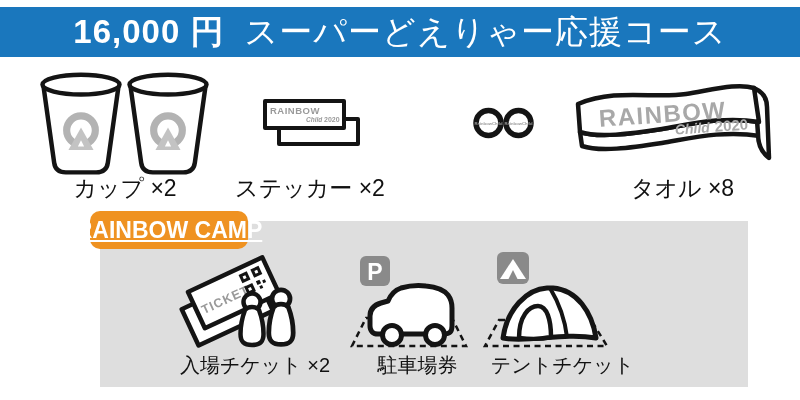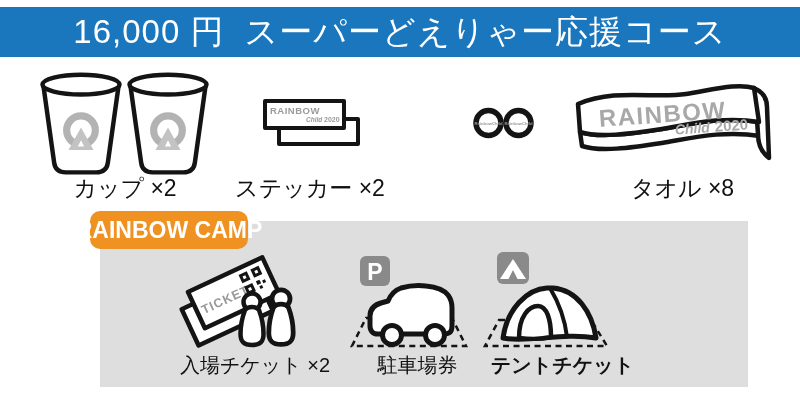--- a/index.html
+++ b/index.html
@@ -9,21 +9,21 @@
     position:relative; width:800px; height:400px;
     background:#ffffff; overflow:hidden;
   }
   
   .banner {
     position:absolute; left:0; top:7px; width:800px; height:50px;
     background:#1a77bd; color:#fff;
     display:flex; align-items:center; justify-content:center;
     font-size:33px; font-weight:400; letter-spacing:1px; white-space:nowrap;
   }
-  .banner .price { margin-right:20px; }
+  .banner .price { margin-right:20px;font-weight:bold; }
   
   .item-label {
     position:absolute; top:174px; height:28px;
     font-size:23px; font-weight:400; color:#111;
     text-align:center; white-space:nowrap; line-height:28px;
   }
   #lbl-cups     { left:30px;  width:190px; }
   #lbl-stickers { left:235px; width:150px; }
   #lbl-badges   { left:430px; width:135px; }
   #lbl-towel    { left:600px; width:165px; }
@@ -38,32 +38,33 @@
   .camp-box {
     position:absolute; left:100px; top:221px; width:648px; height:166px;
     background:#dedede;
   }
   .camp-badge {
     position:absolute; left:90px; top:211px; width:158px; height:38px;
     background:#ef9221; border-radius:10px;
     display:flex; align-items:center; justify-content:center;
     color:#fff; font-size:23px; font-weight:bold; letter-spacing:0px;
     white-space:nowrap;
+    text-decoration:underline;
   }
   #entrance-icon { left:168px; top:246px; }
   #parking-icon  { left:348px; top:248px; }
   #tent-icon     { left:483px; top:248px; }
   .camp-label {
     position:absolute; top:351px; height:28px;
     font-size:20px; font-weight:500; color:#111;
     text-align:center; white-space:nowrap; line-height:28px;
   }
   #lbl-entrance { left:155px; width:200px; }
   #lbl-parking  { left:355px; width:125px; }
-  #lbl-tent     { left:480px; width:165px;font-weight:bold; }
+  #lbl-tent     { left:480px; width:165px; }
   
   .ol { fill:#ffffff; stroke:#141414; stroke-linejoin:round; stroke-linecap:round; }
 </style>
 </head>
 <body>
 
 <div class="stage">
 
   <div class="banner">
     <span class="price">16,000 円</span>

